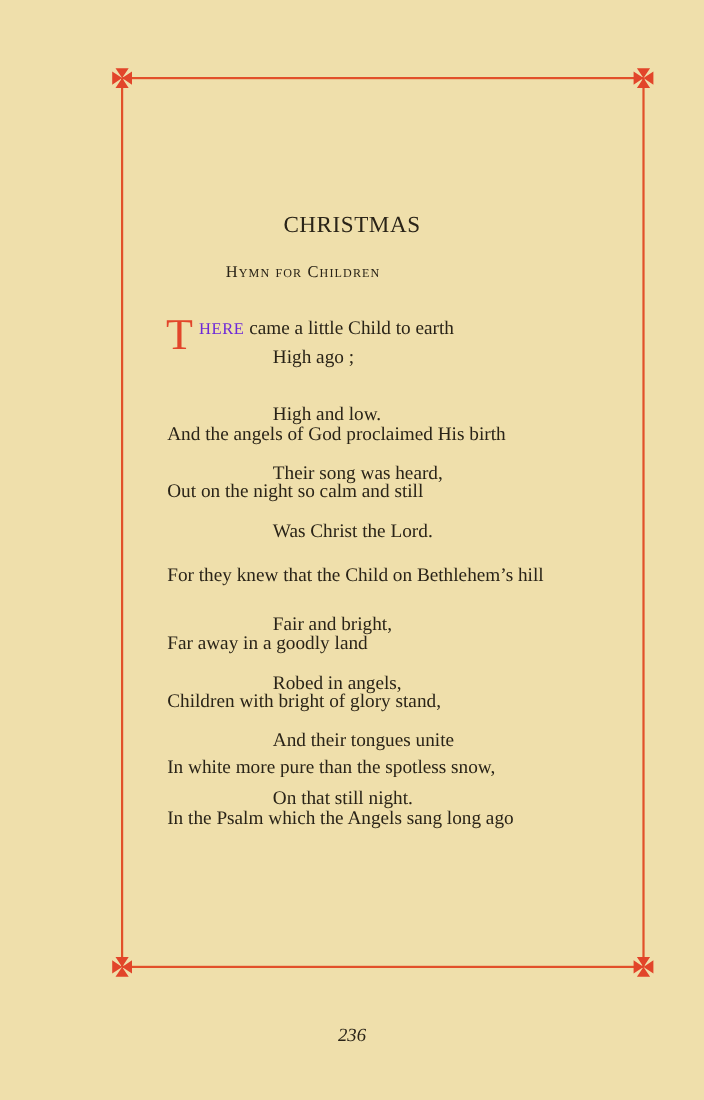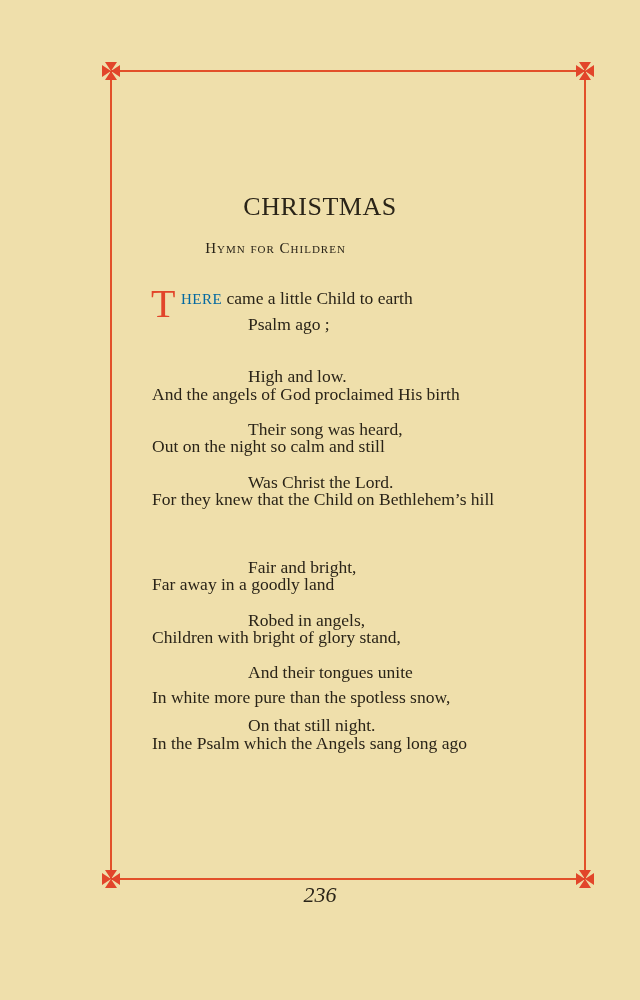--- a/index.html
+++ b/index.html
@@ -10,39 +10,39 @@
     color:#2a2418;
   }
   .frame-line { position:absolute; background:#e2502a; }
   .top { left:111px; top:70px; width:474px; height:2px; }
   .bottom { left:111px; top:878px; width:474px; height:2px; }
   .left { left:110px; top:71px; width:2px; height:808px; }
   .right { left:584px; top:71px; width:2px; height:808px; }
   .cross { position:absolute; width:22px; height:22px; }
   .title {
     position:absolute; left:0; width:640px; top:192px; text-align:center;
-    font-size:26px; letter-spacing:0.5px;
+    font-size:21px; letter-spacing:0.5px;
   }
   .subtitle {
     position:absolute; left:0; width:551px; top:240px; text-align:center;
     font-size:15px; letter-spacing:1px; font-variant:small-caps;
   }
   .line {
     position:absolute; font-size:17.5px; white-space:nowrap; line-height:20px;
   }
   .indent { left:248px; }
   .flush { left:152px;margin-top:44px; }
   .dropcap {
     position:absolute; left:151px; top:284px; color:#e2452a;
     font-size:40px; line-height:40px;
   }
-  .here { color:#0369a1; font-size:15px; letter-spacing:0.5px; }
+  .here { color:#6d28d9; font-size:15px; letter-spacing:0.5px; }
   .page-number {
-    position:absolute; left:0; width:640px; top:882px; text-align:center;
-    font-size:22px; font-style:italic;
+    position:absolute; left:0; width:640px; top:931px; text-align:center;
+    font-size:17px; font-style:italic;
   }
 </style>
 </head>
 <body>
 
 <div>
   <div class="frame-line top"></div>
   <div class="frame-line bottom"></div>
   <div class="frame-line left"></div>
   <div class="frame-line right"></div>
@@ -60,26 +60,26 @@
     <path d="M11 11 L5 2 L17 2 Z M11 11 L5 20 L17 20 Z M11 11 L2 5 L2 17 Z M11 11 L20 5 L20 17 Z" fill="#e2452a"></path>
   </svg>
 </div>
 
 <div class="title">CHRISTMAS</div>
 <div class="subtitle">Hymn for Children</div>
 
 <span class="dropcap">T</span>
 <div class="line" style="left:181px;top:288px"><span class="here">HERE</span><span> came a little Child to earth</span></div>
 
-<div class="line indent" style="top:314px">Psalm ago ;</div>
+<div class="line indent" style="top:314px">High ago ;</div>
 <div class="line flush" style="top:340px">And the angels of God proclaimed His birth</div>
 <div class="line indent" style="top:366px">High and low.</div>
 <div class="line flush" style="top:392px">Out on the night so calm and still</div>
 <div class="line indent" style="top:419px">Their song was heard,</div>
-<div class="line flush" style="top:445px">For they knew that the Child on Bethlehem’s hill</div>
+<div class="line flush" style="top:468px">For they knew that the Child on Bethlehem’s hill</div>
 <div class="line indent" style="top:472px">Was Christ the Lord.</div>
 
 <div class="line flush" style="top:530px">Far away in a goodly land</div>
 <div class="line indent" style="top:557px">Fair and bright,</div>
 <div class="line flush" style="top:583px">Children with bright of glory stand,</div>
 <div class="line indent" style="top:610px">Robed in angels,</div>
 <div class="line flush" style="top:643px">In white more pure than the spotless snow,</div>
 <div class="line indent" style="top:662px">And their tongues unite</div>
 <div class="line flush" style="top:689px">In the Psalm which the Angels sang long ago</div>
 <div class="line indent" style="top:715px">On that still night.</div>

